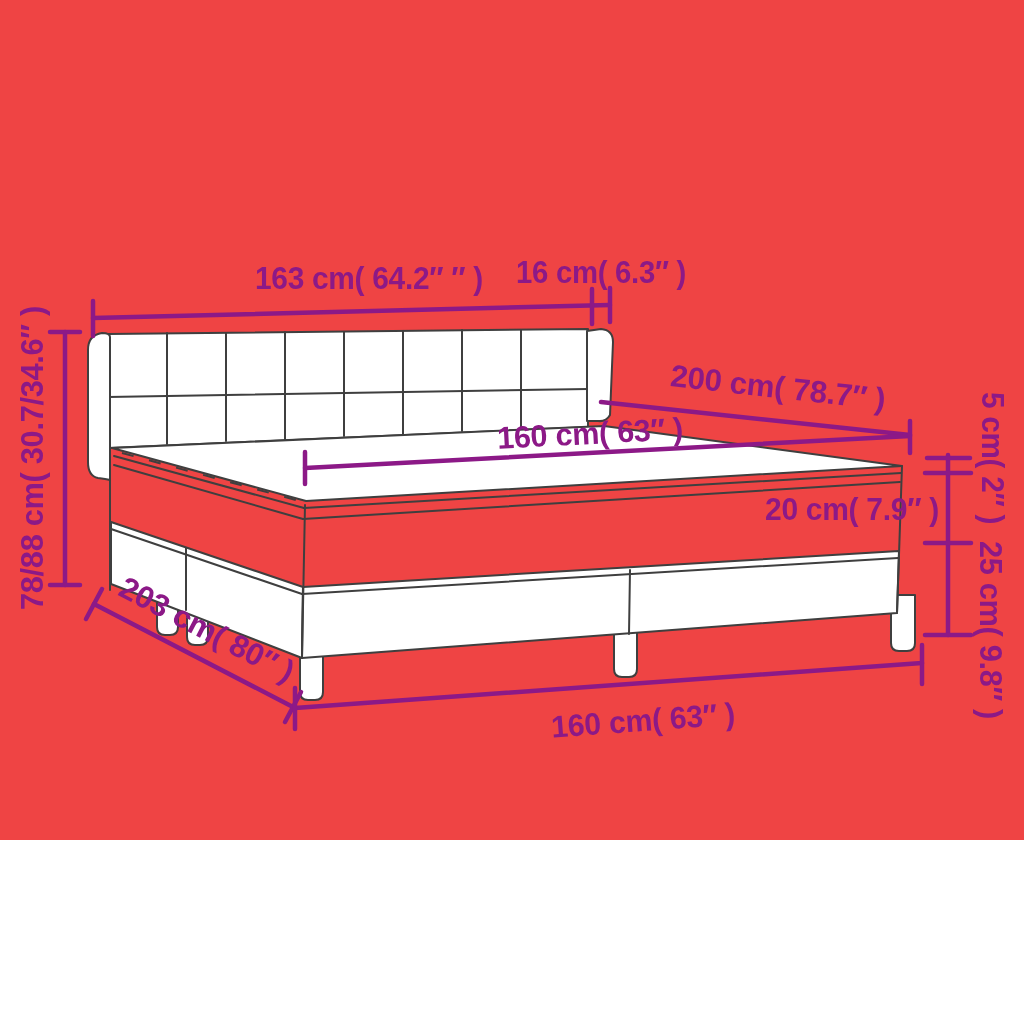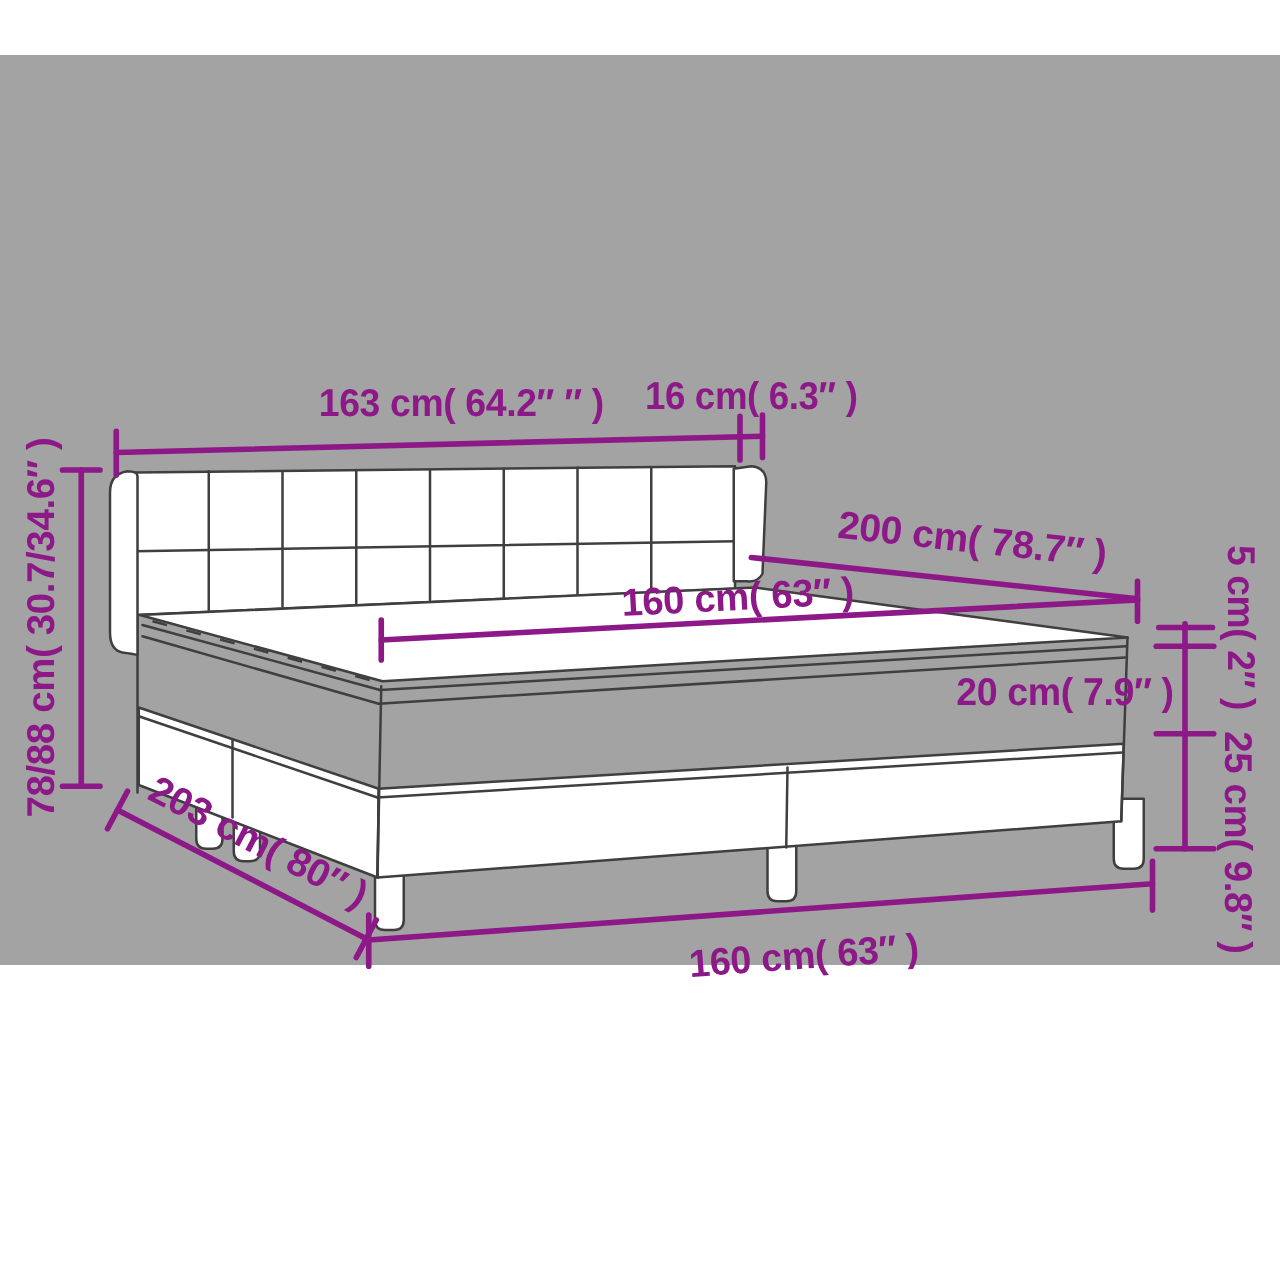--- a/index.html
+++ b/index.html
@@ -1,17 +1,17 @@
 <!DOCTYPE html>
 <html><head>
 <meta charset="utf-8">
 <style>
   html,body{margin:0;padding:0;background:#ffffff;}
   body{width:1024px;height:1024px;overflow:hidden;font-family:"Liberation Sans","DejaVu Sans",sans-serif;}
-  .stage{position:relative;width:1024px;height:728px;background:#a3a3a3;margin-top:44px;}
+  .stage{position:relative;width:1024px;height:840px;background:#ef4444;}
   svg{display:block;}
   .bedline{fill:none;stroke:#3f3f3f;stroke-width:2;stroke-linejoin:round;stroke-linecap:round;}
   .bedfill{fill:#ffffff;stroke:#3f3f3f;stroke-width:2;stroke-linejoin:round;}
   .stitch{fill:none;stroke:#3f3f3f;stroke-width:2;stroke-dasharray:12 16;}
   .dim{fill:none;stroke:#8c1987;stroke-width:4.5;stroke-linecap:round;}
   .dimtext{fill:#8c1987;font-weight:bold;font-size:31px;letter-spacing:-0.3px;}
 </style>
 </head>
 <body>
 

